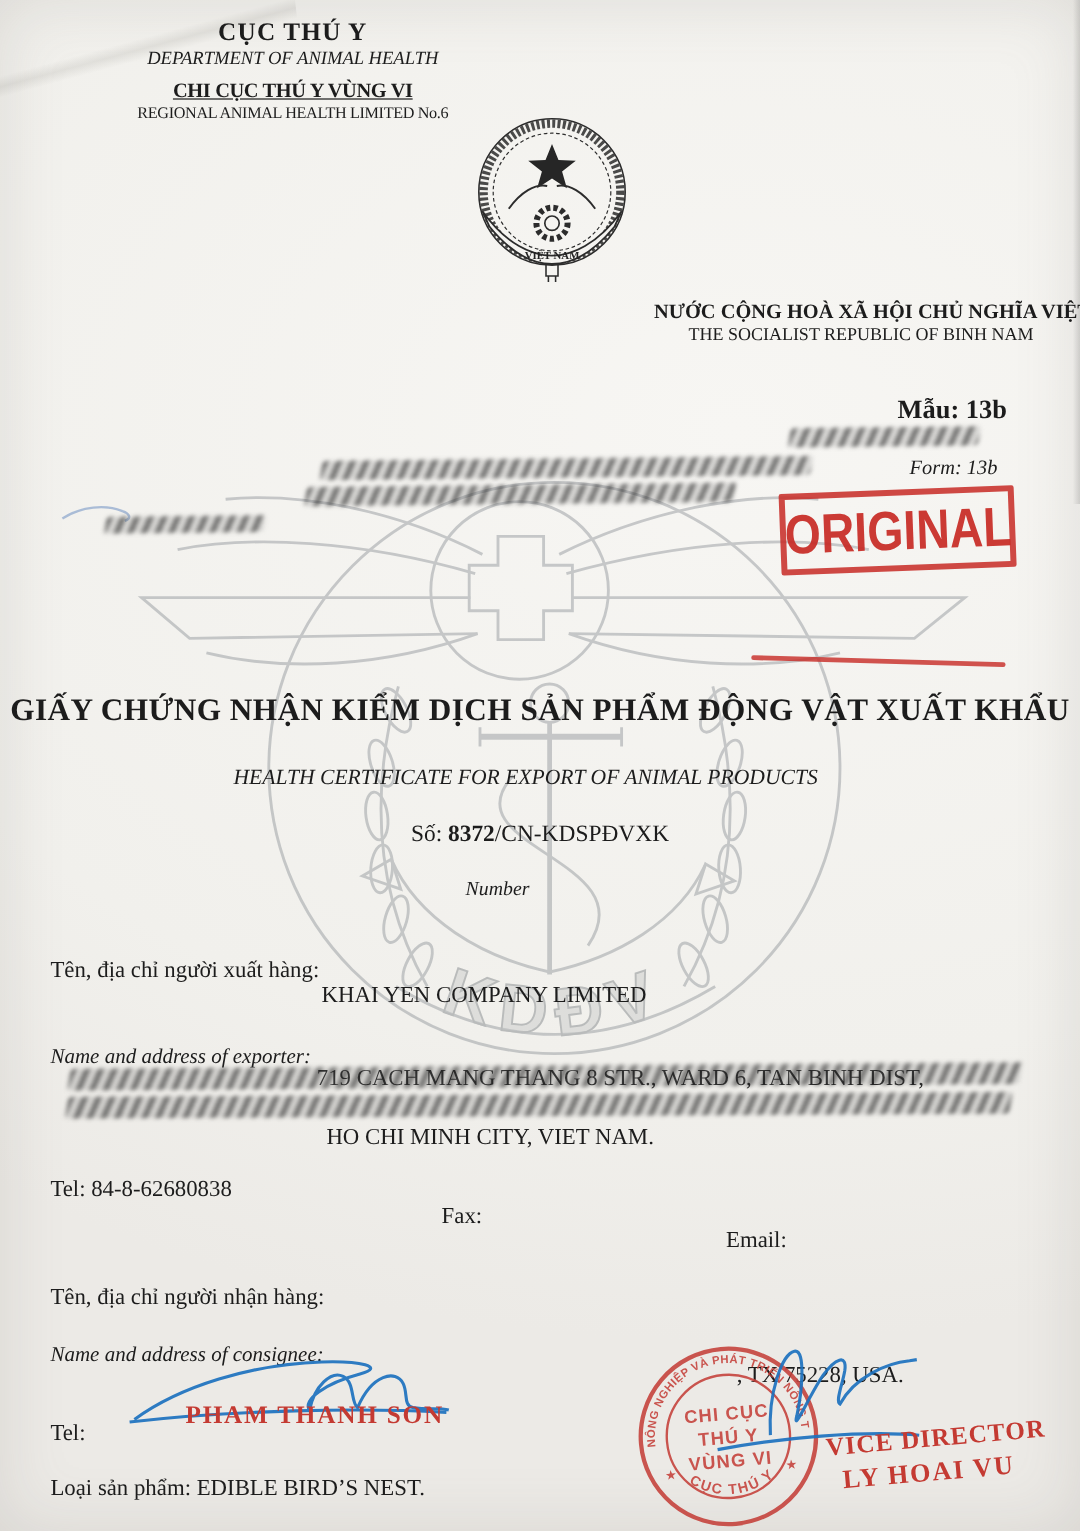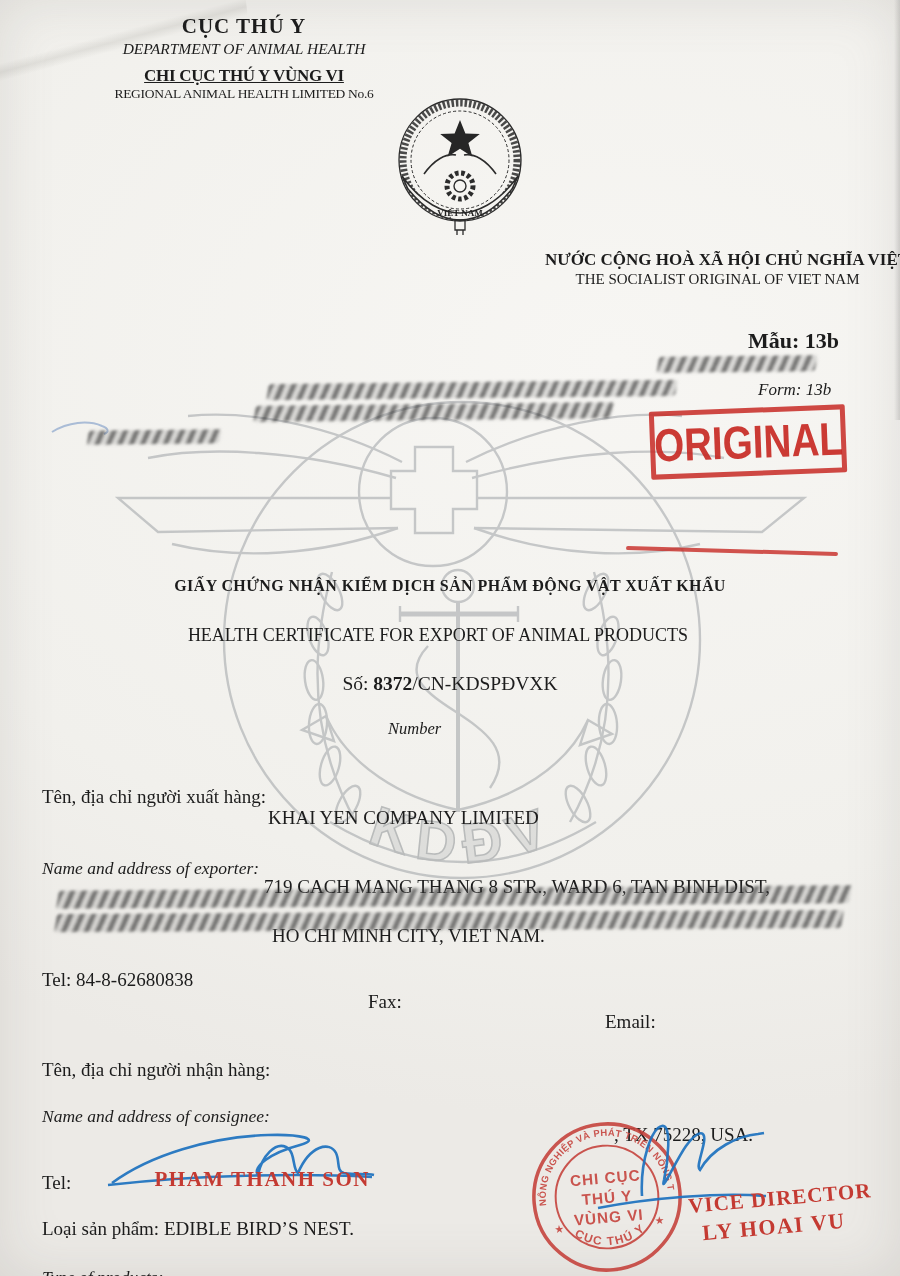--- a/index.html
+++ b/index.html
@@ -105,36 +105,36 @@
     <path d="M110 80 C 100 66, 88 59, 78 61" stroke-width="1.6"></path>
     <circle cx="74" cy="92" r="13" stroke-width="5" stroke-dasharray="3.6 2.6"></circle>
     <circle cx="74" cy="92" r="6" stroke-width="1.4"></circle>
     <path d="M16 82 C 36 110 58 119 74 119 C 90 119 112 110 132 82 L 126 95 C 108 117 90 126 74 126 C 58 126 40 117 22 95 Z" fill="#f4f3f0" stroke-width="1.5"></path>
     <text x="74" y="122" text-anchor="middle" font-size="9" font-weight="bold" fill="#222" stroke="none" font-family="Liberation Serif, serif">VIỆT NAM</text>
     <path d="M69 126 h10 v10 h-10 Z M71 136 v5 M77 136 v5" stroke-width="1.3"></path>
   </svg>
 
   <div class="abs z c" style="left:545px;top:14px;width:345px;">
     <div class="b" style="font-size:17px;">NƯỚC CỘNG HOÀ XÃ HỘI CHỦ NGHĨA VIỆT NAM</div>
-    <div style="font-size:15px;margin-top:1px;">THE SOCIALIST ORIGINAL OF VIET NAM</div>
+    <div style="font-size:15px;margin-top:1px;">THE SOCIALIST REPUBLIC OF BINH NAM</div>
   </div>
   <div class="abs z b" style="left:748px;top:54px;font-size:22px;">Mẫu: 13b</div>
   <div class="abs z" style="left:758px;top:80px;font-size:17px;font-style:italic;">Form: 13b</div>
 
   <div class="orig-stamp z">
     <span>ORIGINAL</span>
   </div>
   <div class="red-line z"></div>
 
   <svg class="abs z" style="left:40px;top:22px;" width="90" height="30" viewBox="0 0 90 30" fill="none">
     <path d="M12 18 C 28 8, 48 6, 62 12 C 68 14 70 18 64 20" stroke="#6d8fc2" stroke-width="2" opacity=".55"></path>
   </svg>
 
-  <div class="abs z c b" style="left:0;top:155px;width:900px;font-size:16px;letter-spacing:.4px;">GIẤY CHỨNG NHẬN KIỂM DỊCH SẢN PHẨM ĐỘNG VẬT XUẤT KHẨU</div>
-  <div class="abs z c" style="left:0;top:185px;width:876px;font-size:18px;">HEALTH CERTIFICATE FOR EXPORT OF ANIMAL PRODUCTS</div>
+  <div class="abs z c b" style="left:0;top:155px;width:900px;font-size:26px;letter-spacing:.4px;">GIẤY CHỨNG NHẬN KIỂM DỊCH SẢN PHẨM ĐỘNG VẬT XUẤT KHẨU</div>
+  <div class="abs z c" style="left:0;top:185px;width:876px;font-size:18px;font-style:italic;">HEALTH CERTIFICATE FOR EXPORT OF ANIMAL PRODUCTS</div>
 
   <div class="abs z c" style="left:0;top:212px;width:900px;font-size:19.5px;">
     <span>Số:</span>
     <span class="b">8372</span><span>/CN-KDSPĐVXK</span>
   </div>
   <div class="abs z i" style="left:388px;top:236px;">Number</div>
 
   <div class="abs z t" style="left:42px;top:283px;">Tên, địa chỉ người xuất hàng:</div>
   <div class="abs z t" style="left:268px;top:282px;">KHAI YEN COMPANY LIMITED</div>
   <div class="abs z i2" style="left:42px;top:311px;">Name and address of exporter:</div>

